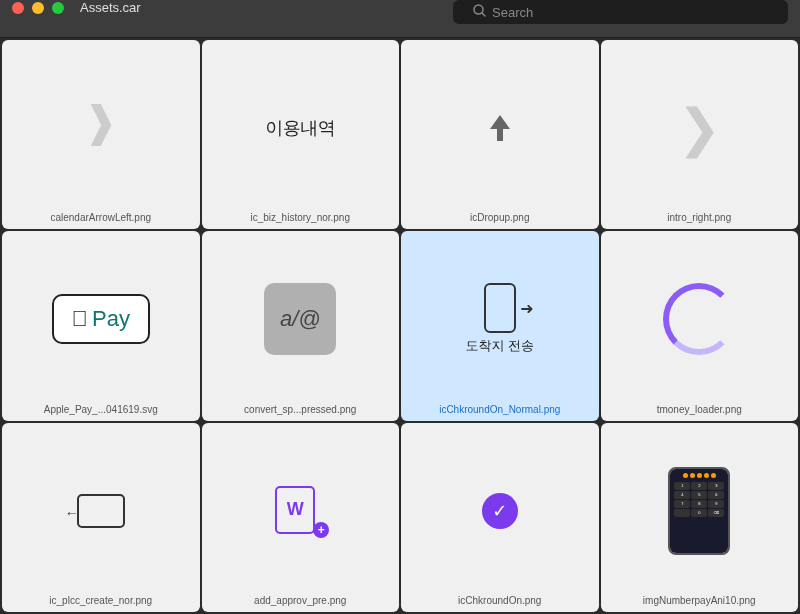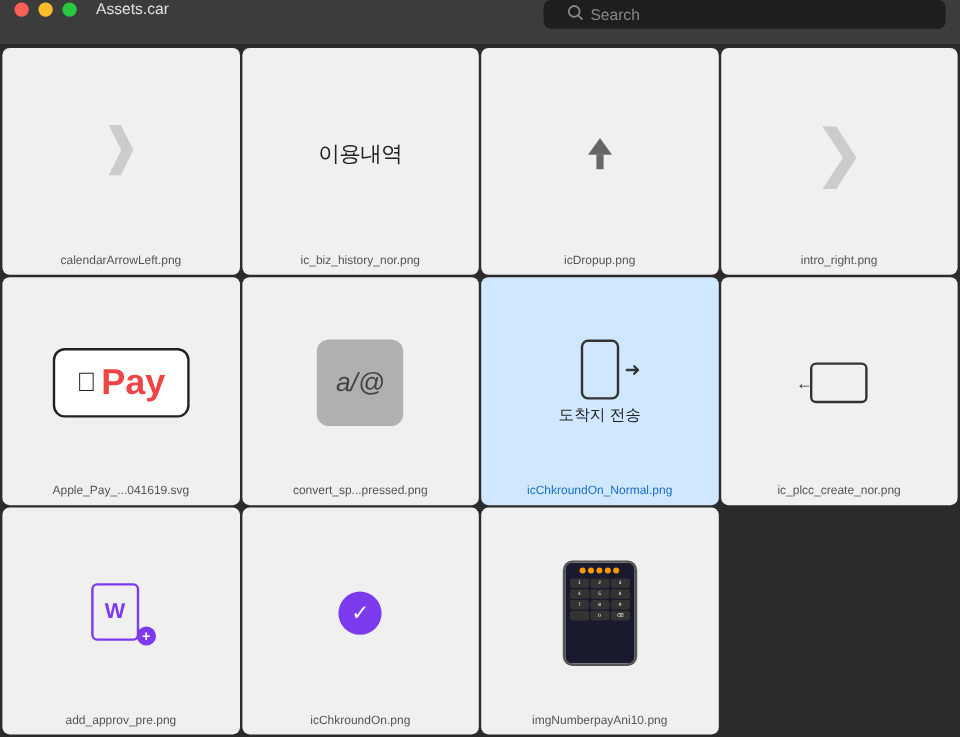--- a/index.html
+++ b/index.html
@@ -150,23 +150,23 @@
       gap: 4px;
       background: #fff;
     }
 
     .apple-logo {
       font-size: 22px;
       color: #222;
     }
 
     .pay-text {
-      font-size: 30px;
-      font-weight: 700;
-      color: #ef4444;
+      font-size: 22px;
+      font-weight: 400;
+      color: #0f766e;
     }
 
     .convert-box {
       width: 72px;
       height: 72px;
       background: #b0b0b0;
       border-radius: 10px;
       display: flex;
       align-items: center;
       justify-content: center;
@@ -483,20 +483,26 @@
         <div style="position:relative;display:inline-block;">
           <div class="dest-phone"></div>
           <span class="dest-arrow">➜</span>
         </div>
         <span class="dest-label">도착지 전송</span>
       </div>
     </div>
     <span class="asset-label">icChkroundOn_Normal.png</span>
   </div>
 
+  <div class="grid-item">
+    <div class="asset-preview">
+      <div class="tmoney-circle"></div>
+    </div>
+    <span class="asset-label">tmoney_loader.png</span>
+  </div>
 
   <div class="grid-item">
     <div class="asset-preview">
       <div class="paygo-box">
         <div style="position:relative;display:inline-block;">
           <div class="paygo-card-icon">
             <span class="paygo-arrow">←</span>
           </div>
         </div>
       </div>

